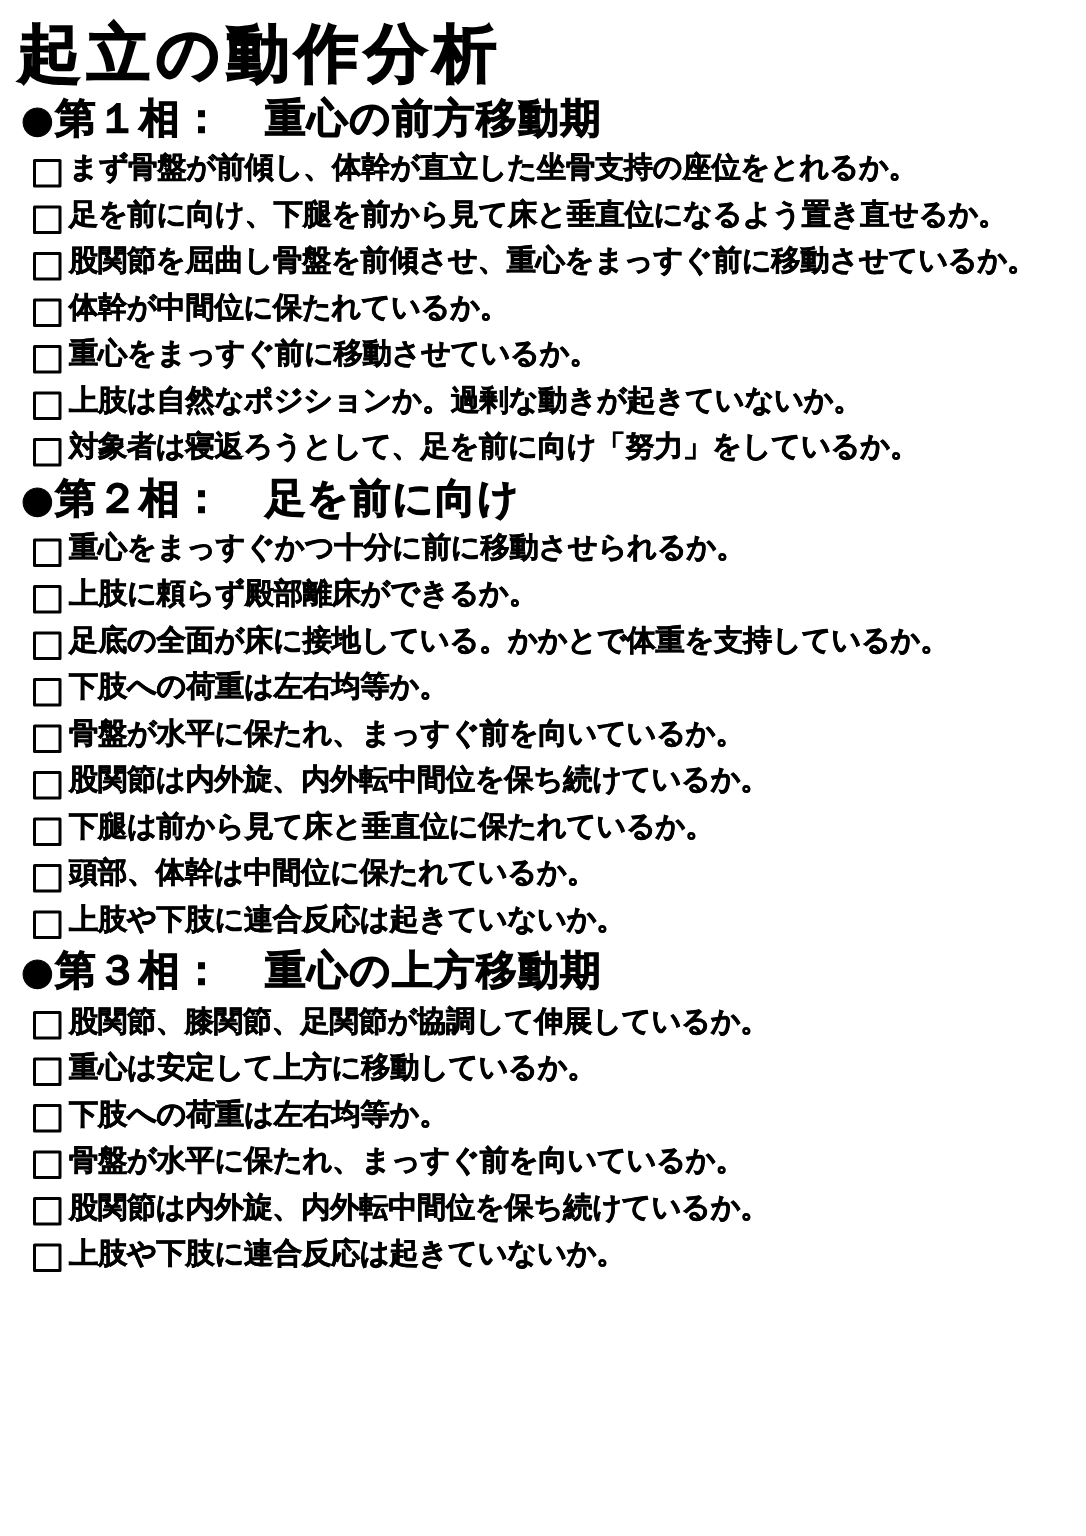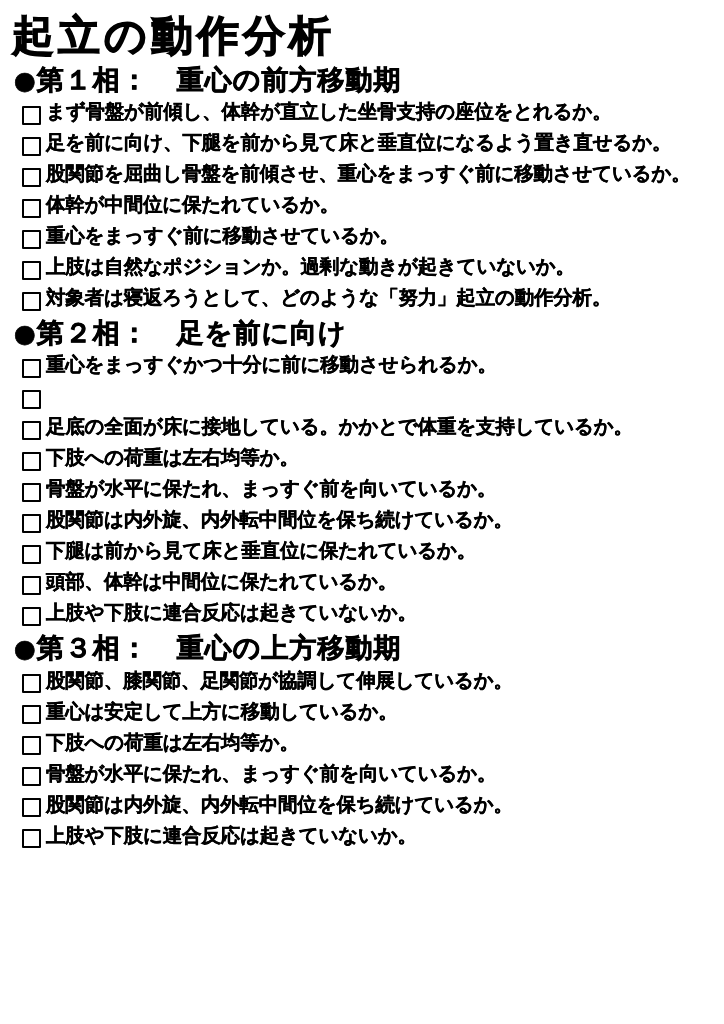--- a/index.html
+++ b/index.html
@@ -97,31 +97,32 @@
         <div class="check-item">
           <div class="checkbox"></div>
           <div class="check-label">重心をまっすぐ前に移動させているか。</div>
         </div>
         <div class="check-item">
           <div class="checkbox"></div>
           <div class="check-label">上肢は自然なポジションか。過剰な動きが起きていないか。</div>
         </div>
         <div class="check-item">
           <div class="checkbox"></div>
-          <div class="check-label">対象者は寝返ろうとして、どのような「努力」起立の動作分析。</div>
+          <div class="check-label">対象者は寝返ろうとして、足を前に向け「努力」をしているか。</div>
         </div>
       </div>
       <div class="sec-block">
         <div class="section-heading"><span class="bullet-dot">●</span><span>第２相：　足を前に向け</span></div>
         <div class="check-item">
           <div class="checkbox"></div>
           <div class="check-label">重心をまっすぐかつ十分に前に移動させられるか。</div>
         </div>
         <div class="check-item">
           <div class="checkbox"></div>
+          <div class="check-label">上肢に頼らず殿部離床ができるか。</div>
         </div>
         <div class="check-item">
           <div class="checkbox"></div>
           <div class="check-label">足底の全面が床に接地している。かかとで体重を支持しているか。</div>
         </div>
         <div class="check-item">
           <div class="checkbox"></div>
           <div class="check-label">下肢への荷重は左右均等か。</div>
         </div>
         <div class="check-item">

